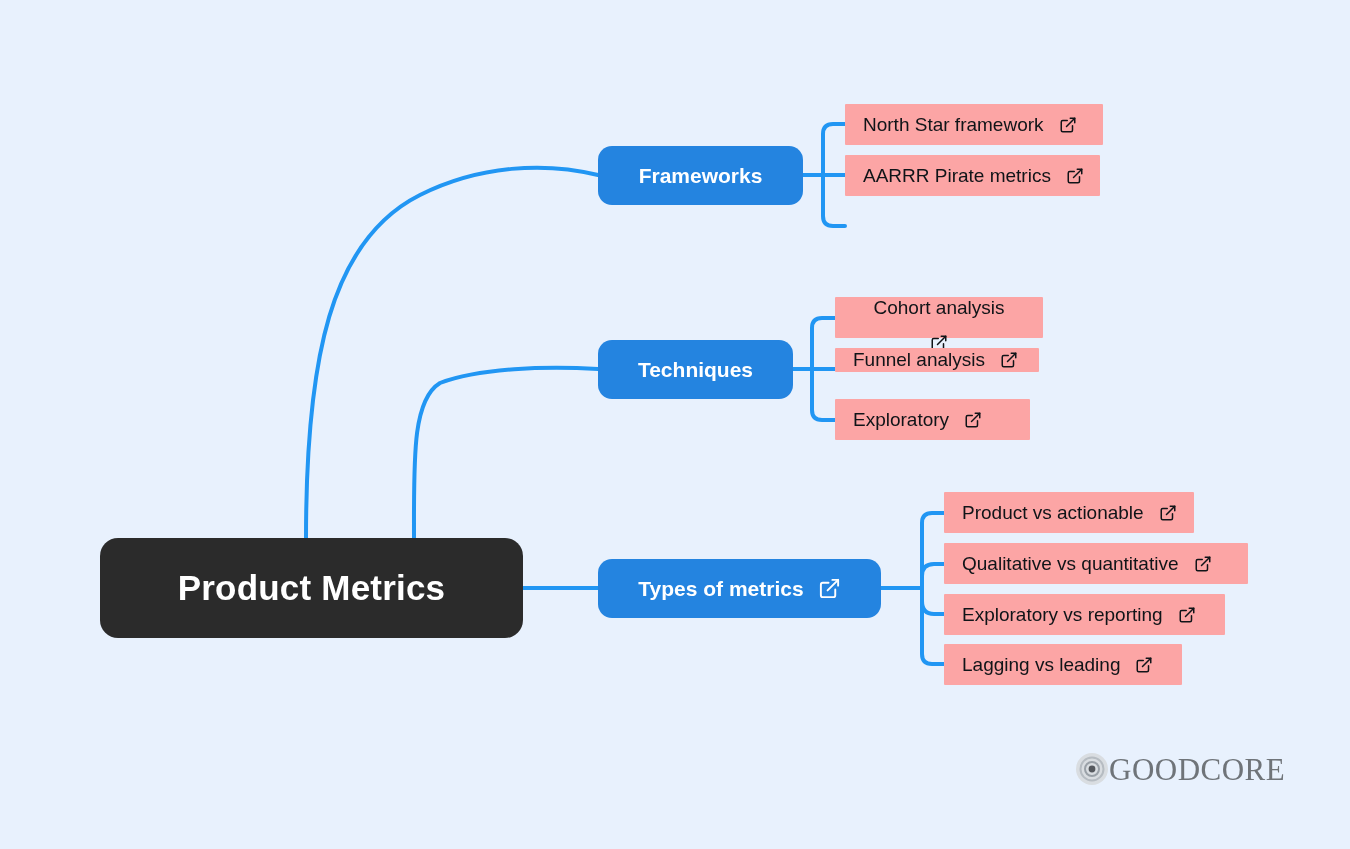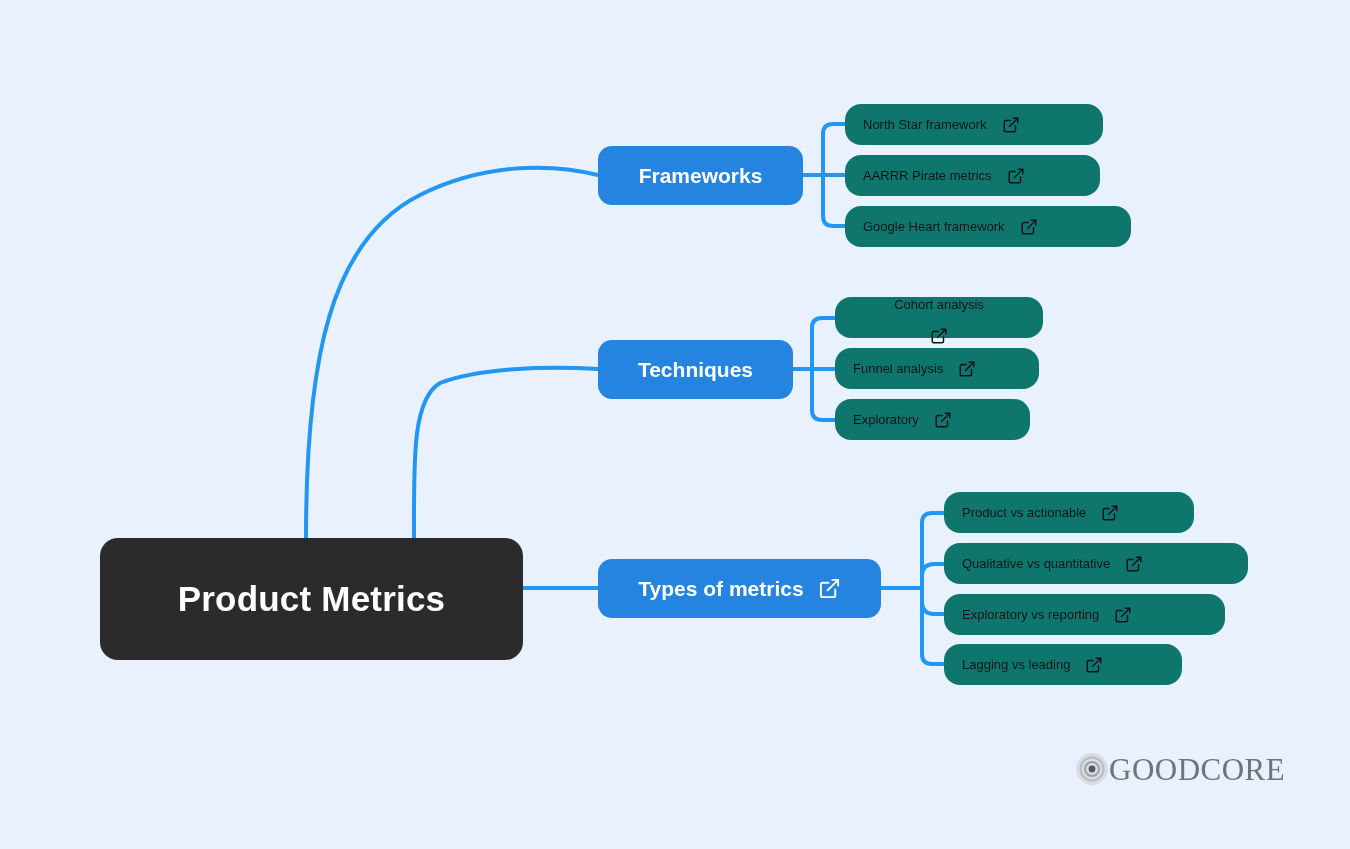--- a/index.html
+++ b/index.html
@@ -55,24 +55,24 @@
     color: #ffffff;
     border-radius: 14px;
     font-size: 21px;
     font-weight: bold;
     justify-content: center;
     padding: 0 26px;
     gap: 14px;
   }
 
   .node-leaf {
-    background: #0f766e;
+    background: #fca5a5;
     color: #101418;
-    border-radius: 16px;
-    font-size: 13px;
+    border-radius: 1px;
+    font-size: 19px;
     font-weight: normal;
     padding: 0 18px;
     gap: 15px;
   }
 
   .ext-icon {
     display: inline-flex;
     align-items: center;
     justify-content: center;
     flex: 0 0 auto;
@@ -123,21 +123,21 @@
     <path d="M 793 369 L 812 369" stroke="#2196f3" stroke-width="4" fill="none" stroke-linecap="round"></path>
     <path d="M 835 318 L 822 318 Q 812 318 812 328 L 812 410 Q 812 420 822 420 L 835 420" stroke="#2196f3" stroke-width="4" fill="none" stroke-linecap="round"></path>
     <path d="M 812 369 L 835 369" stroke="#2196f3" stroke-width="4" fill="none" stroke-linecap="round"></path>
 
     <path d="M 881 588 L 922 588" stroke="#2196f3" stroke-width="4" fill="none" stroke-linecap="round"></path>
     <path d="M 944 513 L 932 513 Q 922 513 922 523 L 922 654 Q 922 664 932 664 L 944 664" stroke="#2196f3" stroke-width="4" fill="none" stroke-linecap="round"></path>
     <path d="M 944 564 L 934 564 Q 922 564 922 576" stroke="#2196f3" stroke-width="4" fill="none" stroke-linecap="round"></path>
     <path d="M 922 601 Q 922 614 934 614 L 944 614" stroke="#2196f3" stroke-width="4" fill="none" stroke-linecap="round"></path>
   </svg>
 
-  <div class="node node-root" style="left:100px; top:538px; width:423px; height:122px;">
+  <div class="node node-root" style="left:100px; top:538px; width:423px; height:100px;">
     <span>Product Metrics</span>
   </div>
 
   <div class="node node-branch" style="left:598px; top:146px; width:205px; height:59px;">
     <span>Frameworks</span>
   </div>
 
   <div class="node node-leaf" style="left:845px; top:104px; width:258px; height:41px;">
     <span>North Star framework</span>
     <span class="ext-icon">
@@ -153,47 +153,37 @@
     <span>AARRR Pirate metrics</span>
     <span class="ext-icon">
       <svg width="18" height="18" viewBox="0 0 24 24" fill="none" stroke="#101418" stroke-width="2" stroke-linecap="round" stroke-linejoin="round">
         <path d="M18 13v6a2 2 0 0 1-2 2H5a2 2 0 0 1-2-2V8a2 2 0 0 1 2-2h6"></path>
         <polyline points="15 3 21 3 21 9"></polyline>
         <line x1="10" y1="14" x2="21" y2="3"></line>
       </svg>
     </span>
   </div>
 
-  <div class="node node-leaf" style="left:845px; top:206px; width:286px; height:41px;">
-    <span>Google Heart framework</span>
-    <span class="ext-icon">
-      <svg width="18" height="18" viewBox="0 0 24 24" fill="none" stroke="#101418" stroke-width="2" stroke-linecap="round" stroke-linejoin="round">
-        <path d="M18 13v6a2 2 0 0 1-2 2H5a2 2 0 0 1-2-2V8a2 2 0 0 1 2-2h6"></path>
-        <polyline points="15 3 21 3 21 9"></polyline>
-        <line x1="10" y1="14" x2="21" y2="3"></line>
-      </svg>
-    </span>
-  </div>
 
   <div class="node node-branch" style="left:598px; top:340px; width:195px; height:59px;">
     <span>Techniques</span>
   </div>
 
   <div class="node node-leaf" style="left:835px; top:297px; width:208px; height:41px;flex-direction:column;">
     <span>Cohort analysis</span>
     <span class="ext-icon">
       <svg width="18" height="18" viewBox="0 0 24 24" fill="none" stroke="#101418" stroke-width="2" stroke-linecap="round" stroke-linejoin="round">
         <path d="M18 13v6a2 2 0 0 1-2 2H5a2 2 0 0 1-2-2V8a2 2 0 0 1 2-2h6"></path>
         <polyline points="15 3 21 3 21 9"></polyline>
         <line x1="10" y1="14" x2="21" y2="3"></line>
       </svg>
     </span>
   </div>
 
-  <div class="node node-leaf" style="left:835px; top:348px; width:204px; height:41px;">
+  <div class="node node-leaf" style="left:835px; top:348px; width:204px; height:24px;">
     <span>Funnel analysis</span>
     <span class="ext-icon">
       <svg width="18" height="18" viewBox="0 0 24 24" fill="none" stroke="#101418" stroke-width="2" stroke-linecap="round" stroke-linejoin="round">
         <path d="M18 13v6a2 2 0 0 1-2 2H5a2 2 0 0 1-2-2V8a2 2 0 0 1 2-2h6"></path>
         <polyline points="15 3 21 3 21 9"></polyline>
         <line x1="10" y1="14" x2="21" y2="3"></line>
       </svg>
     </span>
   </div>
 

